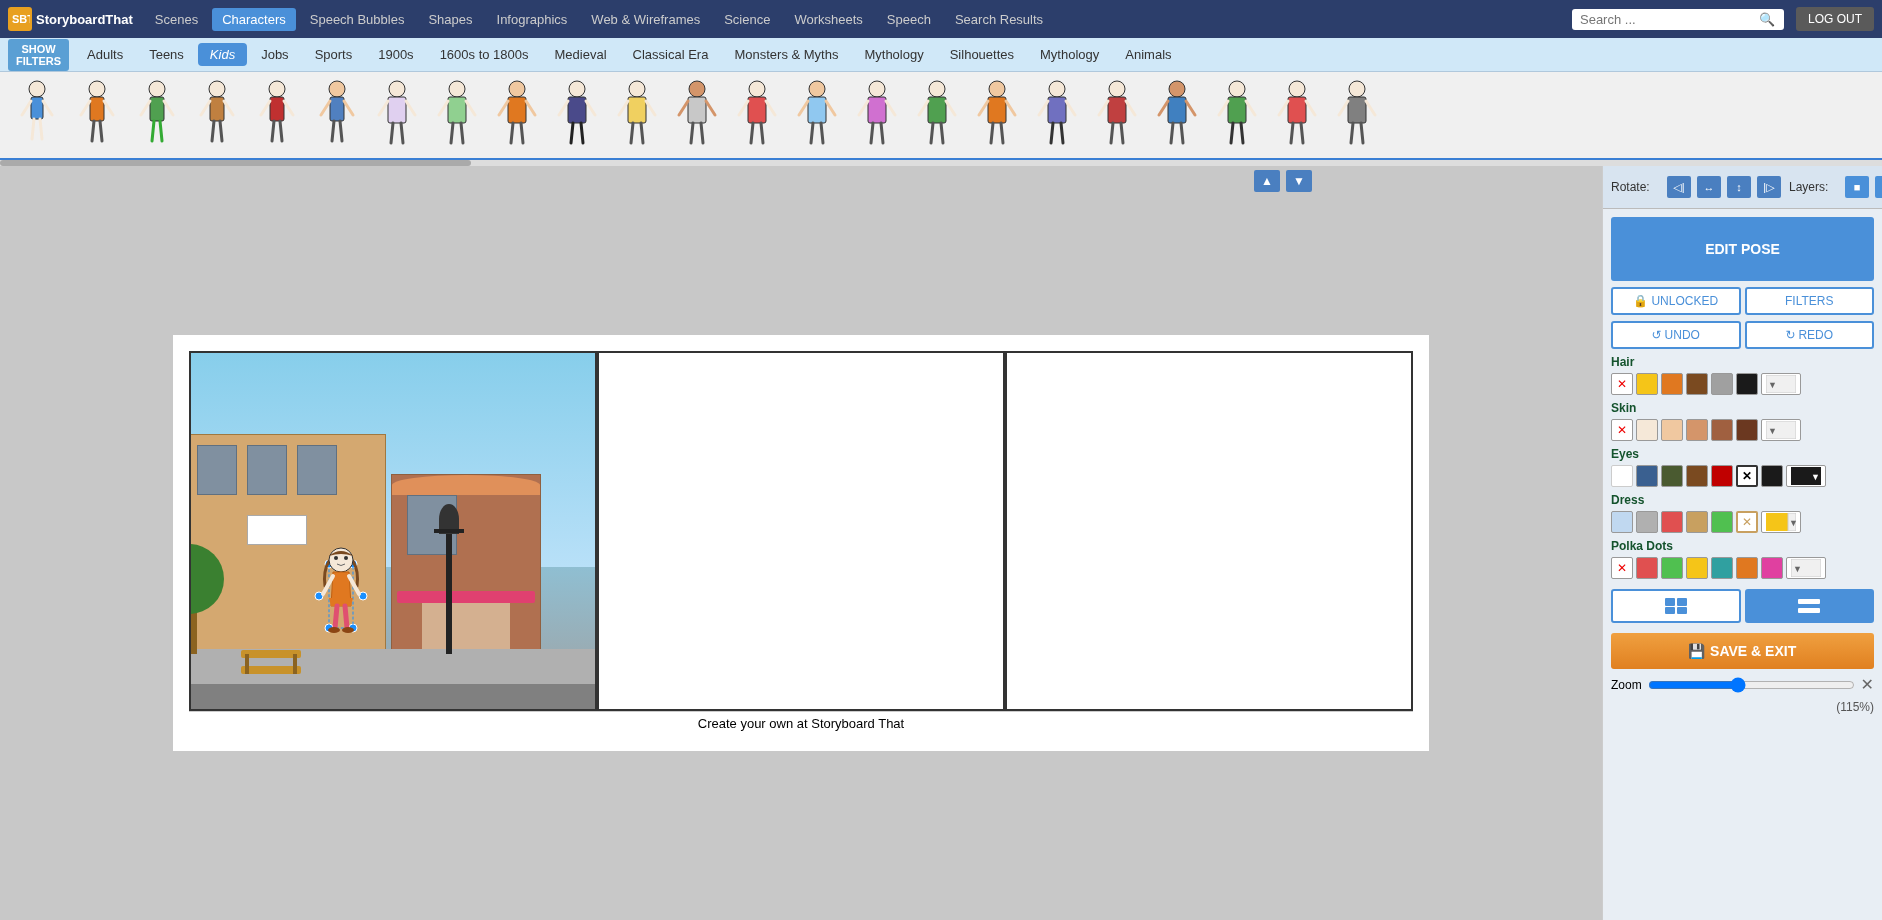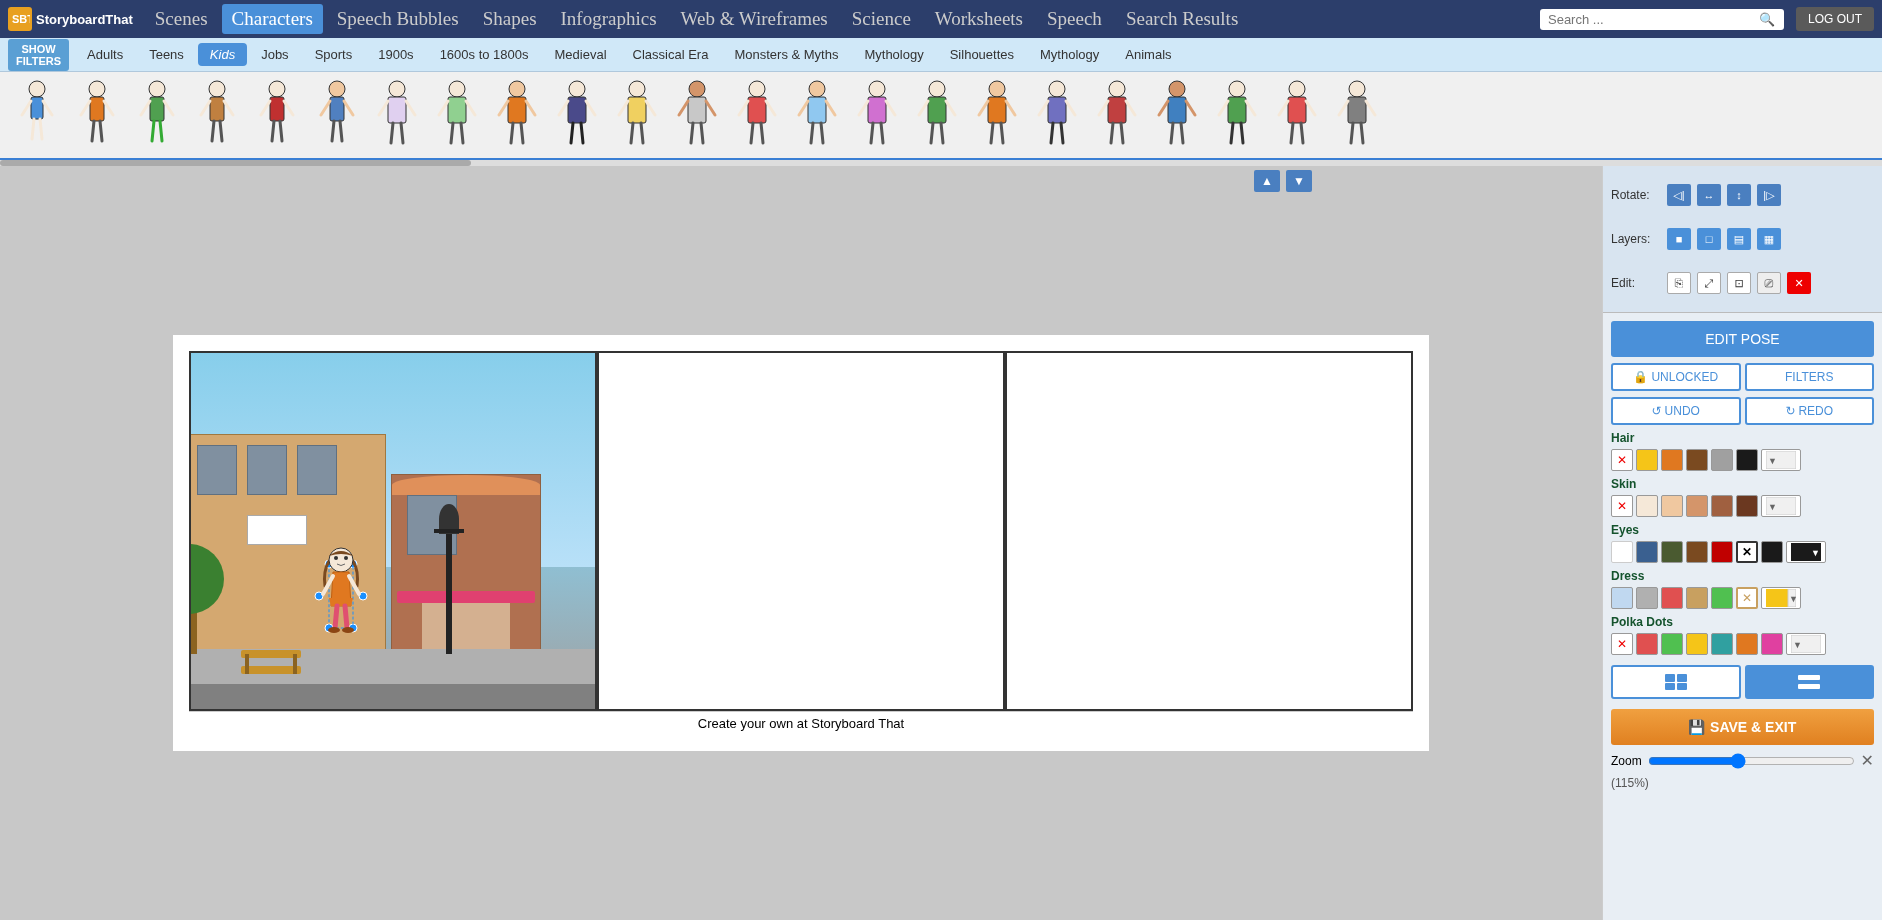--- a/index.html
+++ b/index.html
@@ -10,25 +10,25 @@
       display: flex; align-items: center; background: #2c3e6b; height: 38px; padding: 0 8px; gap: 4px;
     }
     .logo {
       display: flex; align-items: center; gap: 4px; margin-right: 8px;
     }
     .logo-icon {
       width: 24px; height: 24px; background: #e8a020; border-radius: 3px; display: flex; align-items: center; justify-content: center; color: white; font-weight: bold; font-size: 10px;
     }
     .logo-text { color: white; font-size: 13px; font-weight: bold; }
     .nav-item {
-      color: #ccc; padding: 4px 10px; border-radius: 3px; cursor: pointer; font-size: 19px; white-space: nowrap; font-family: Liberation Serif, serif;
+      color: #ccc; padding: 4px 10px; border-radius: 3px; cursor: pointer; font-size: 13px; white-space: nowrap;
     }
     .nav-item.active { background: #4a90d9; color: white; }
     .search-bar {
-      margin-left: auto; display: flex; align-items: center; background: white; border-radius: 3px; padding: 3px 8px; width: 244px;
+      margin-left: auto; display: flex; align-items: center; background: white; border-radius: 3px; padding: 3px 8px; width: 212px;
     }
     .search-bar input { border: none; outline: none; font-size: 13px; width: 220px; }
     .search-icon { color: #666; cursor: pointer; }
     .logout-btn {
       margin-left: 8px; background: #5a5a5a; color: white; border: none; padding: 5px 12px; border-radius: 3px; cursor: pointer; font-size: 12px; white-space: nowrap;
     }
 
     
     .cat-nav {
       display: flex; align-items: center; background: #d0e8f8; height: 34px; padding: 0 8px; gap: 2px; border-bottom: 1px solid #b0c8dc;
@@ -80,21 +80,21 @@
       width: 100%; height: 100%; background: linear-gradient(180deg, #87ceeb 40%, #a0a0a0 100%); position: relative; overflow: hidden;
     }
     .caption { background: white; text-align: center; font-size: 13px; padding: 4px; border-top: 1px solid #ccc; }
     .cell-empty { width: 100%; height: 100%; background: white; }
     .toolbar-btn {
       background: #4a7fc0; color: white; border: none; width: 26px; height: 22px; cursor: pointer; margin: 0 2px; border-radius: 2px; font-size: 12px; display: flex; align-items: center; justify-content: center;
     }
 
     
     .edit-pose-btn {
-      background: #4a90d9; color: white; border: none; width: 100%; padding: 10px; font-size: 14px; font-weight: normal; border-radius: 3px; cursor: pointer;
+      background: #4a90d9; color: white; border: none; width: 100%; padding: 24px; font-size: 14px; font-weight: bold; border-radius: 3px; cursor: pointer;
     }
     .unlocked-filters-row {
       display: flex; gap: 4px;
     }
     .unlocked-btn, .filters-btn {
       flex: 1; background: white; border: 2px solid #4a90d9; color: #4a90d9; padding: 5px; font-size: 12px; border-radius: 3px; cursor: pointer; display: flex; align-items: center; justify-content: center; gap: 3px;
     }
     .undo-redo-row {
       display: flex; gap: 4px;
     }
@@ -125,25 +125,25 @@
     }
     .layout-btn.active { background: #4a90d9; }
     .save-exit-btn {
       background: linear-gradient(180deg, #f0a040, #e08020); color: white; border: none; width: 100%; padding: 10px; font-size: 14px; font-weight: bold; border-radius: 3px; cursor: pointer; margin-top: 4px;
     }
     .zoom-row {
       display: flex; align-items: center; gap: 6px; font-size: 12px;
     }
     .zoom-slider { flex: 1; }
     .zoom-close { color: #666; cursor: pointer; font-size: 16px; }
-    .zoom-pct { text-align: left; font-size: 12px; color: #555; }
+    .zoom-pct { text-align: right; font-size: 12px; color: #555; }
 
     
     .right-toolbar {
-      background: #d8e4f0; border-bottom: 1px solid #bbb; display: flex; flex-direction: column; gap: 18px; padding: 16px 8px;
+      background: #d8e4f0; border-bottom: 1px solid #bbb; display: flex; flex-direction: row; gap: 8px; padding: 8px 8px;
     }
     .right-toolbar-row {
       display: flex; align-items: center; gap: 6px; height: 26px;
     }
     .rt-label { font-size: 12px; color: #333; min-width: 50px; }
     .rt-btn {
       width: 24px; height: 22px; background: #4a7fc0; color: white; border: none; cursor: pointer; border-radius: 2px; font-size: 11px; display: flex; align-items: center; justify-content: center;
     }
     .rt-btn.white-bg { background: white; color: #333; border: 1px solid #aaa; }
     .rt-btn.red-bg { background: #e00; color: white; }

